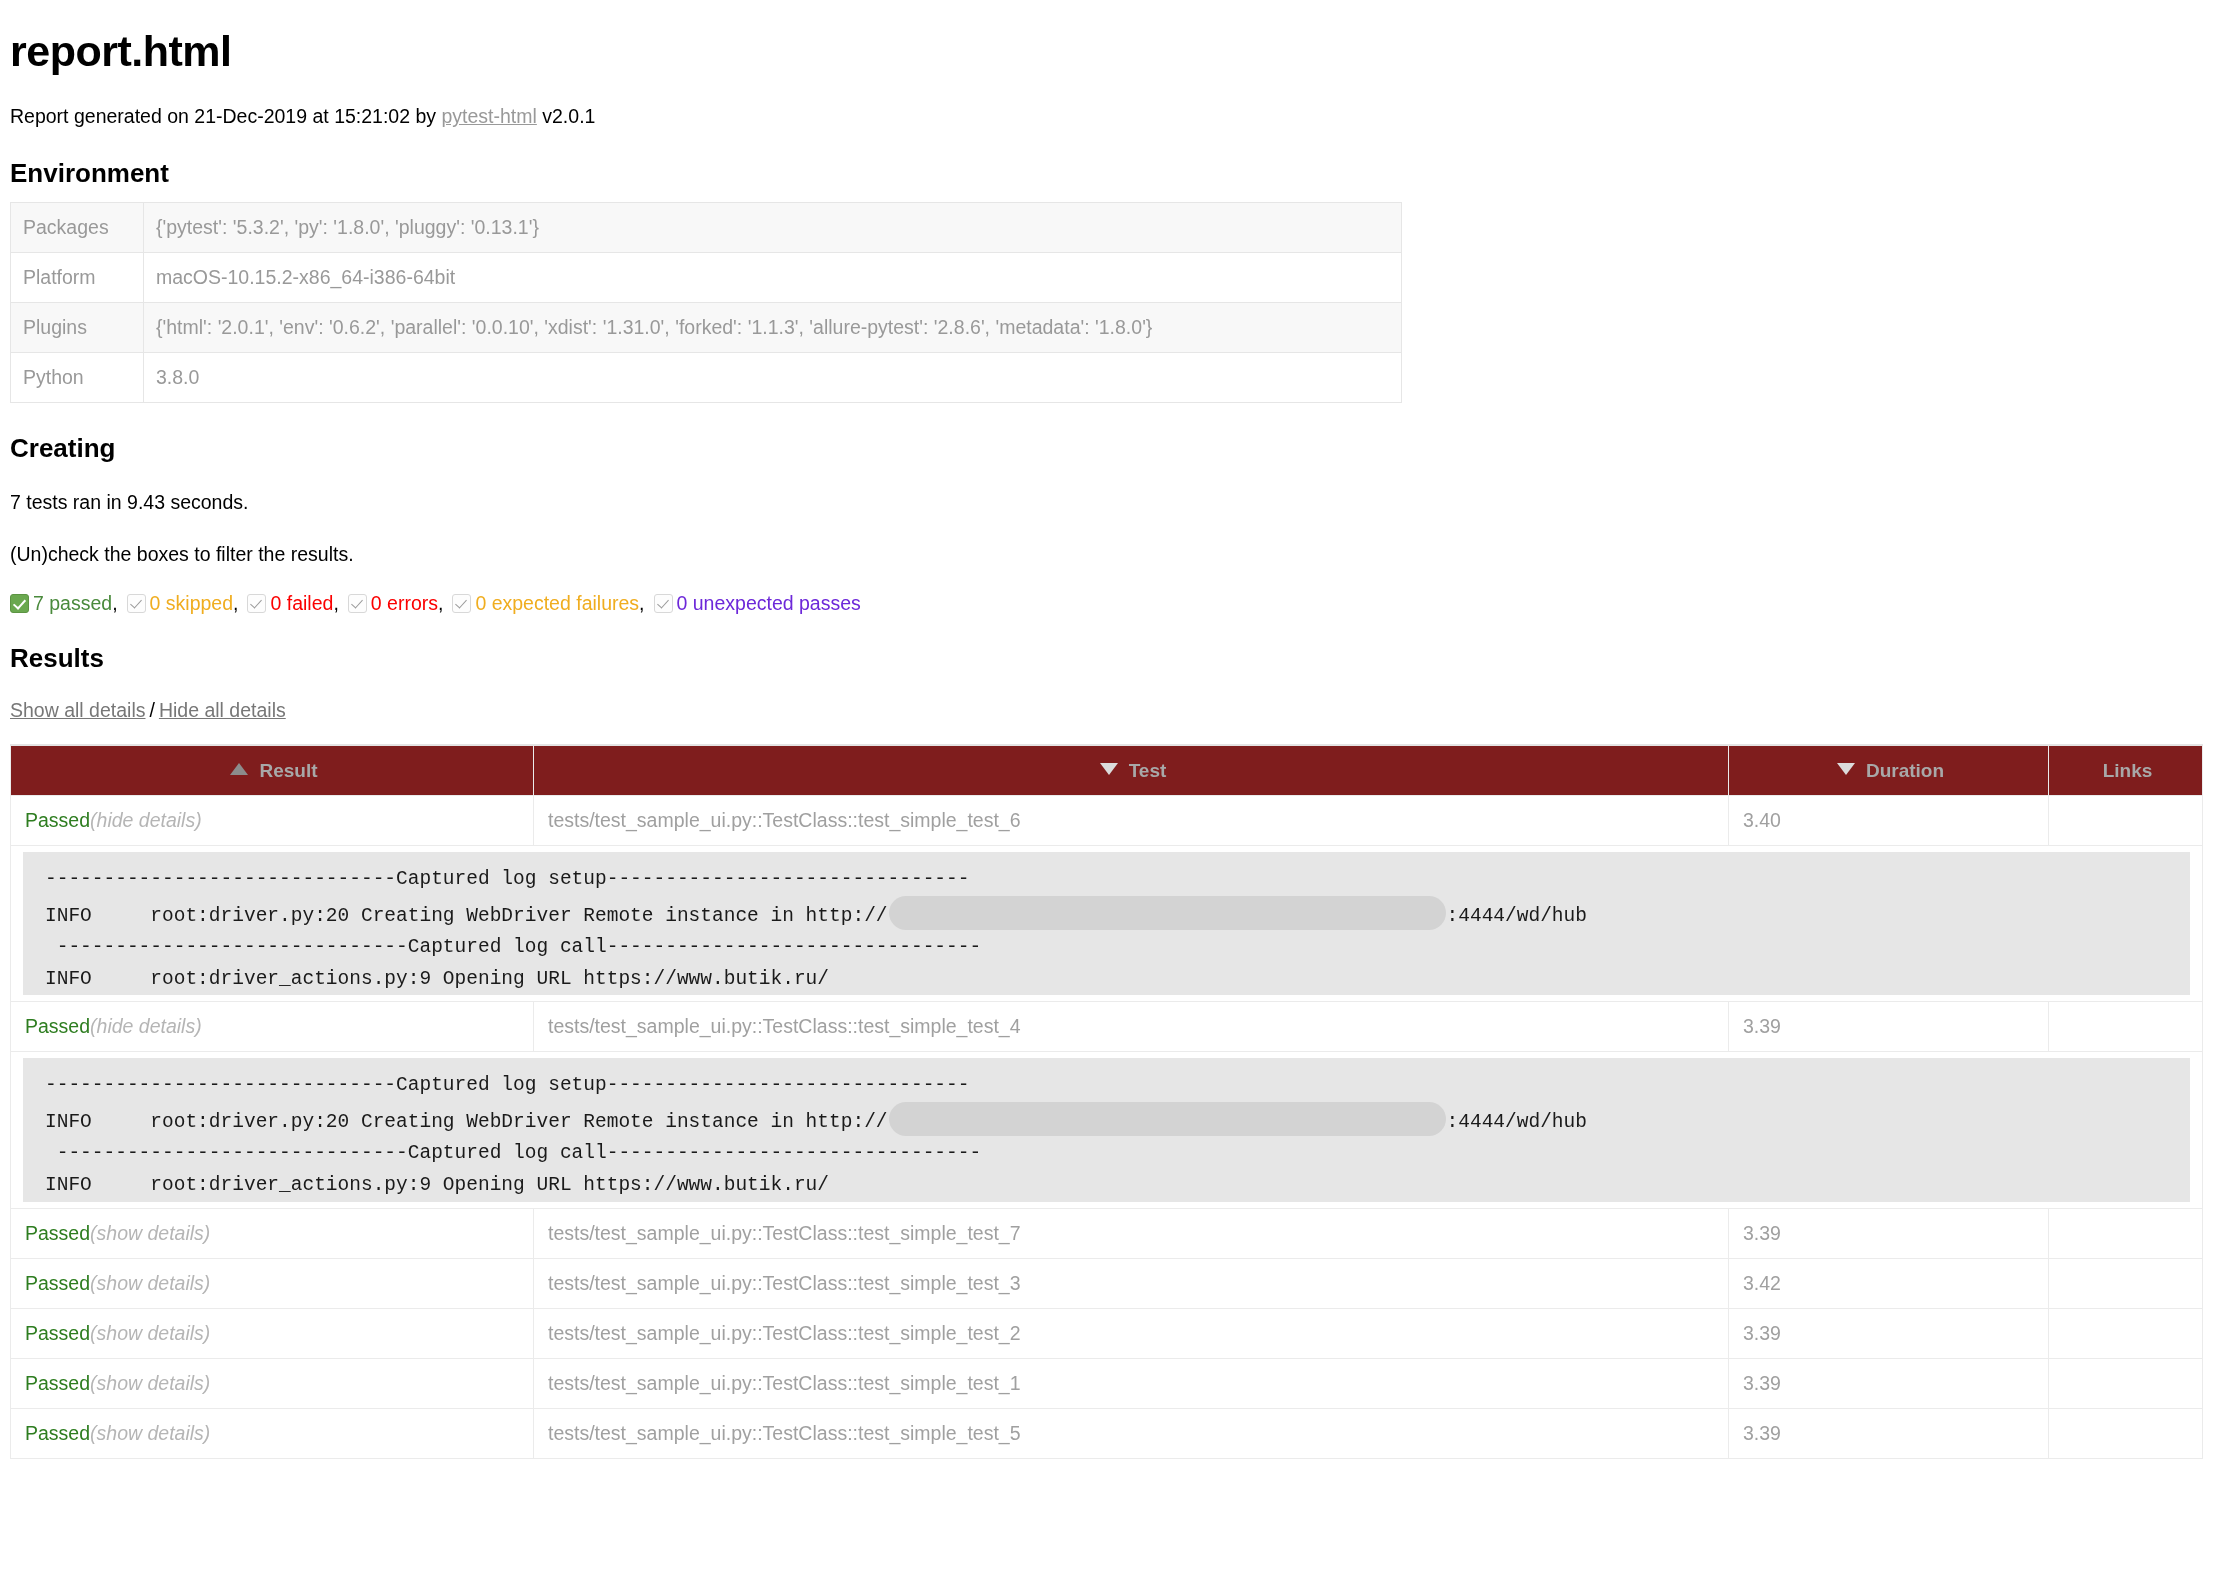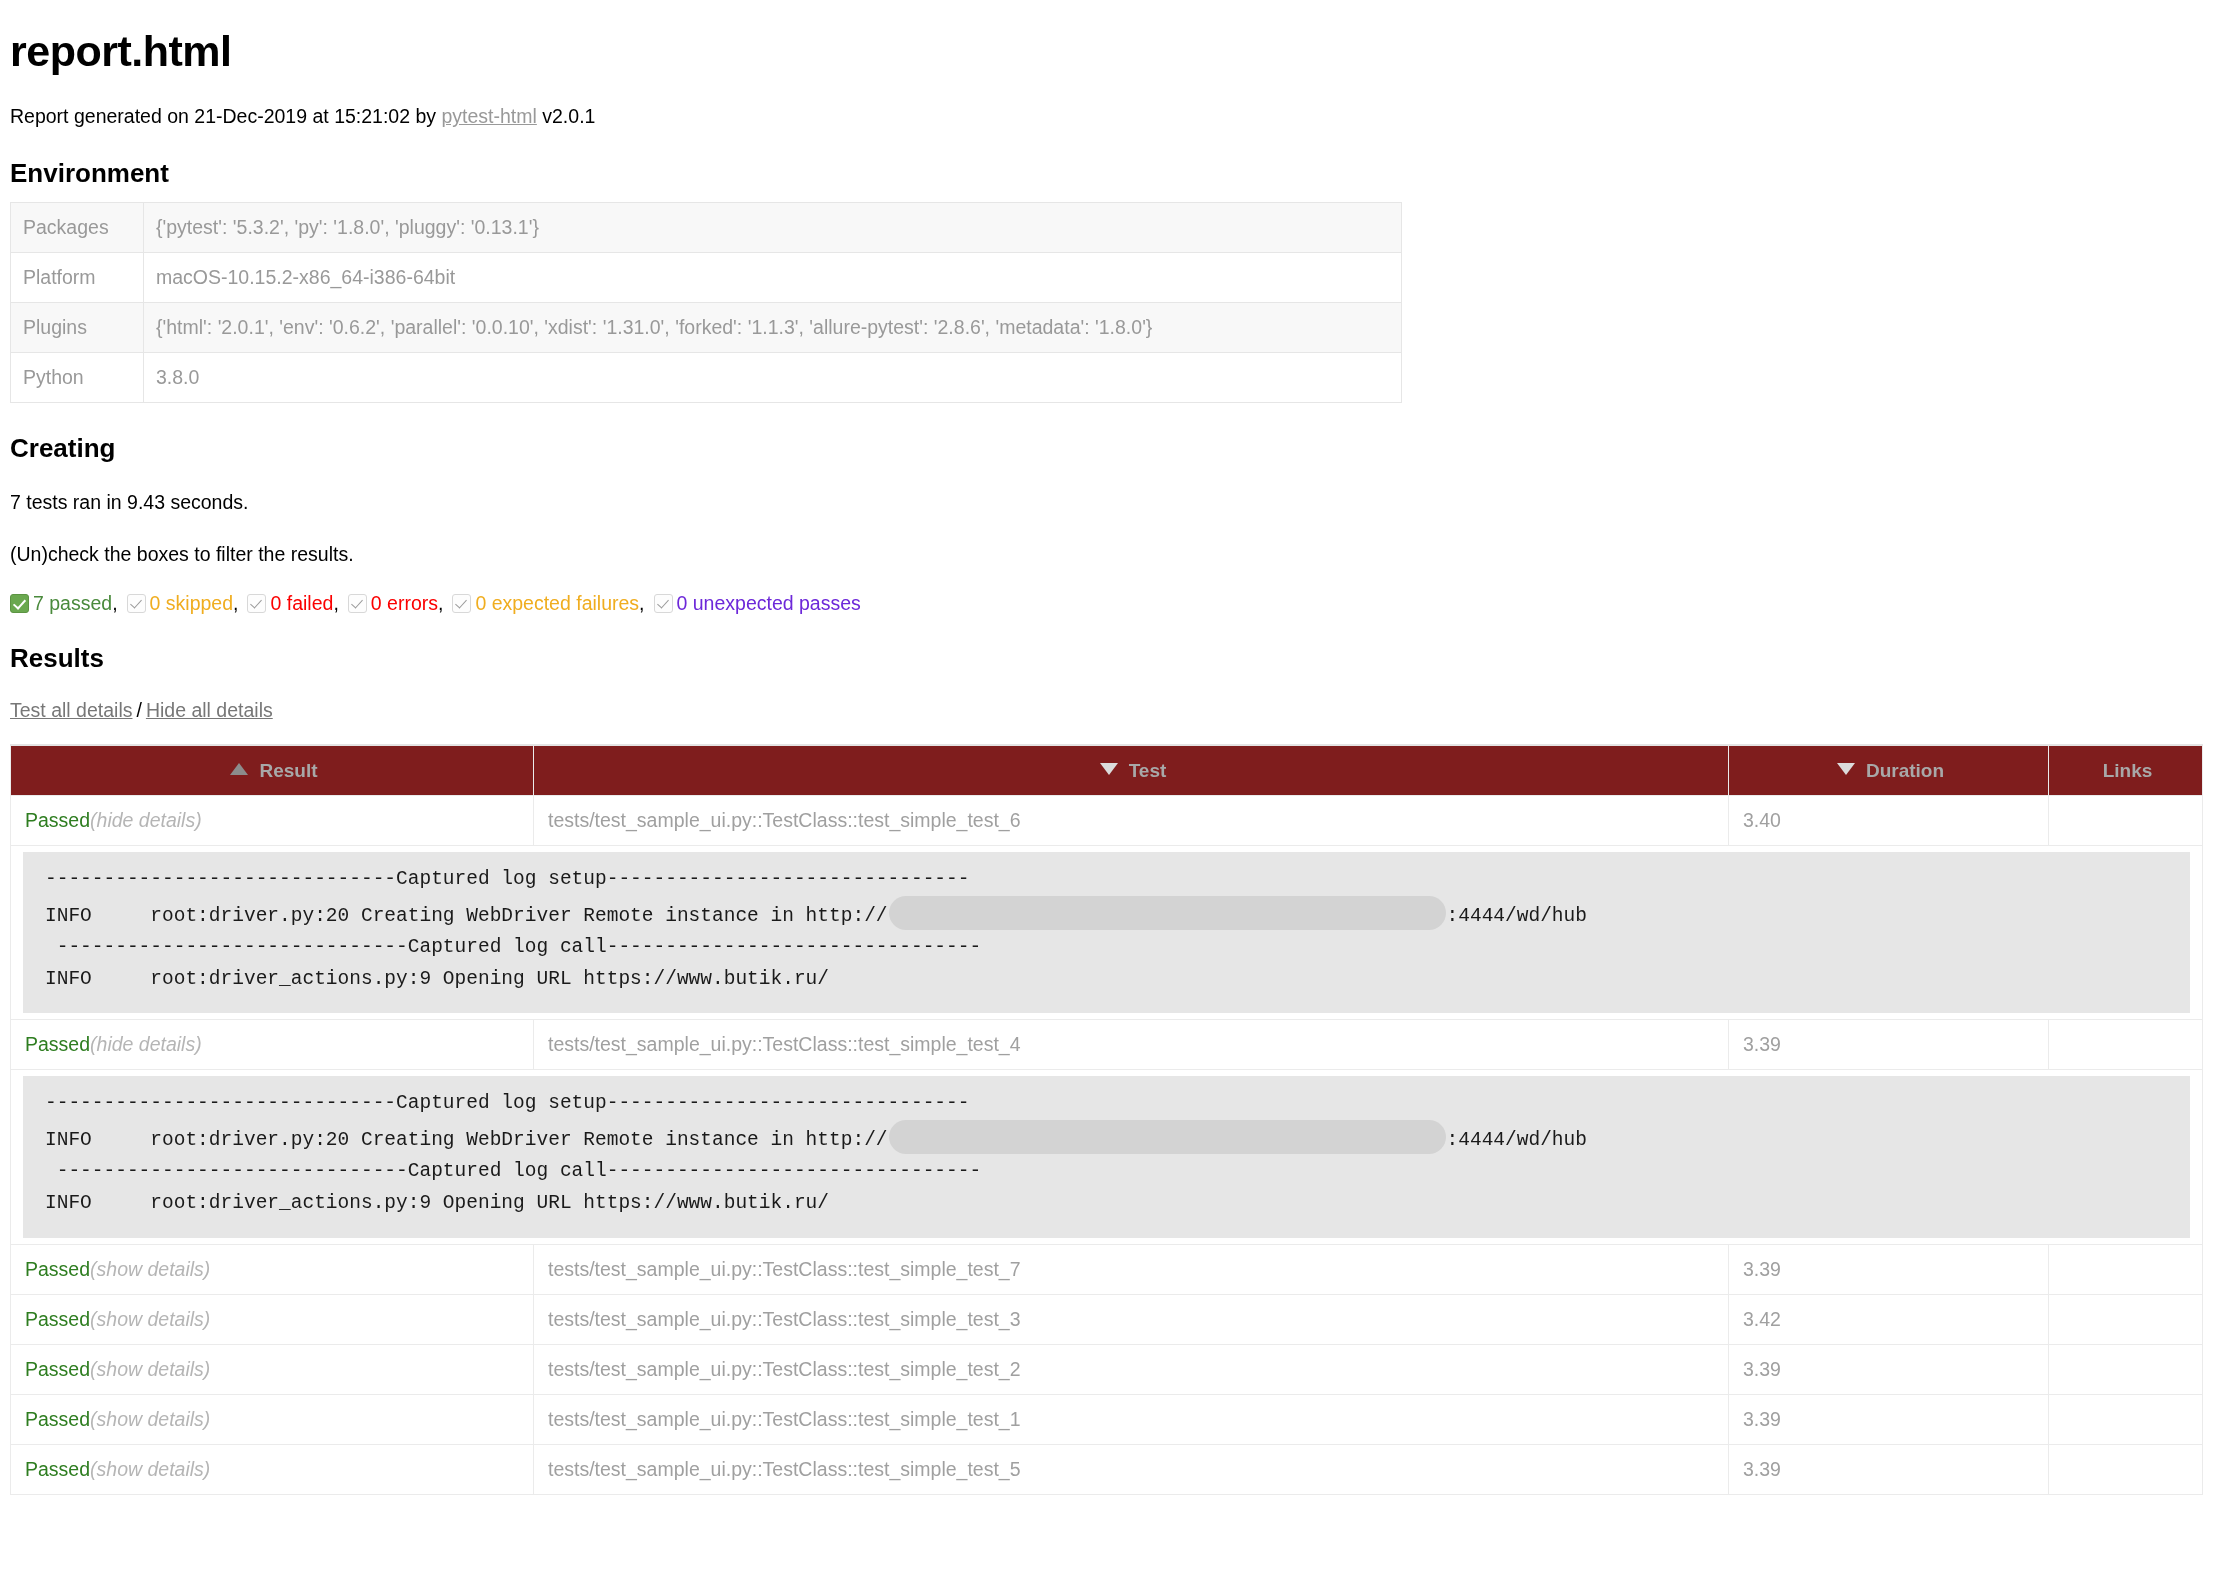--- a/index.html
+++ b/index.html
@@ -213,21 +213,21 @@
     padding: 0;
     border-left: 1px solid #ebebeb;
     border-right: 1px solid #ebebeb;
     border-top: none;
     border-bottom: none;
     background: #ffffff;
   }
   .log-box {
     background: #e6e6e6;
     margin: 6px 12px 6px 12px;
-    padding: 12px 0 18px 0;
+    padding: 12px 0 0 0;
     font-family: "Liberation Mono", monospace;
     font-size: 19.5px;
     line-height: 1.62;
     color: #1a1a1a;
     white-space: pre;
     overflow: hidden;
     position: relative;
   }
   .log-line { padding-left: 22px; }
   .redaction {
@@ -311,21 +311,21 @@
 
     <span class="filter-group">
       <span class="cbox checked-off"></span>
       <span class="filter-label c-xpass">0 unexpected passes</span>
     </span>
 
   </div>
 
   <h2 class="section-title">Results</h2>
 
-  <div class="detail-links"><a class="link-dark" href="#">Test all details</a><span class="slash">/</span><a class="link-dark" href="#">Hide all details</a></div>
+  <div class="detail-links"><a class="link-dark" href="#">Show all details</a><span class="slash">/</span><a class="link-dark" href="#">Hide all details</a></div>
 
   <table class="results">
     <colgroup>
       <col class="col-result">
       <col class="col-test">
       <col class="col-duration">
       <col class="col-links">
     </colgroup>
     <thead>
       <tr>

